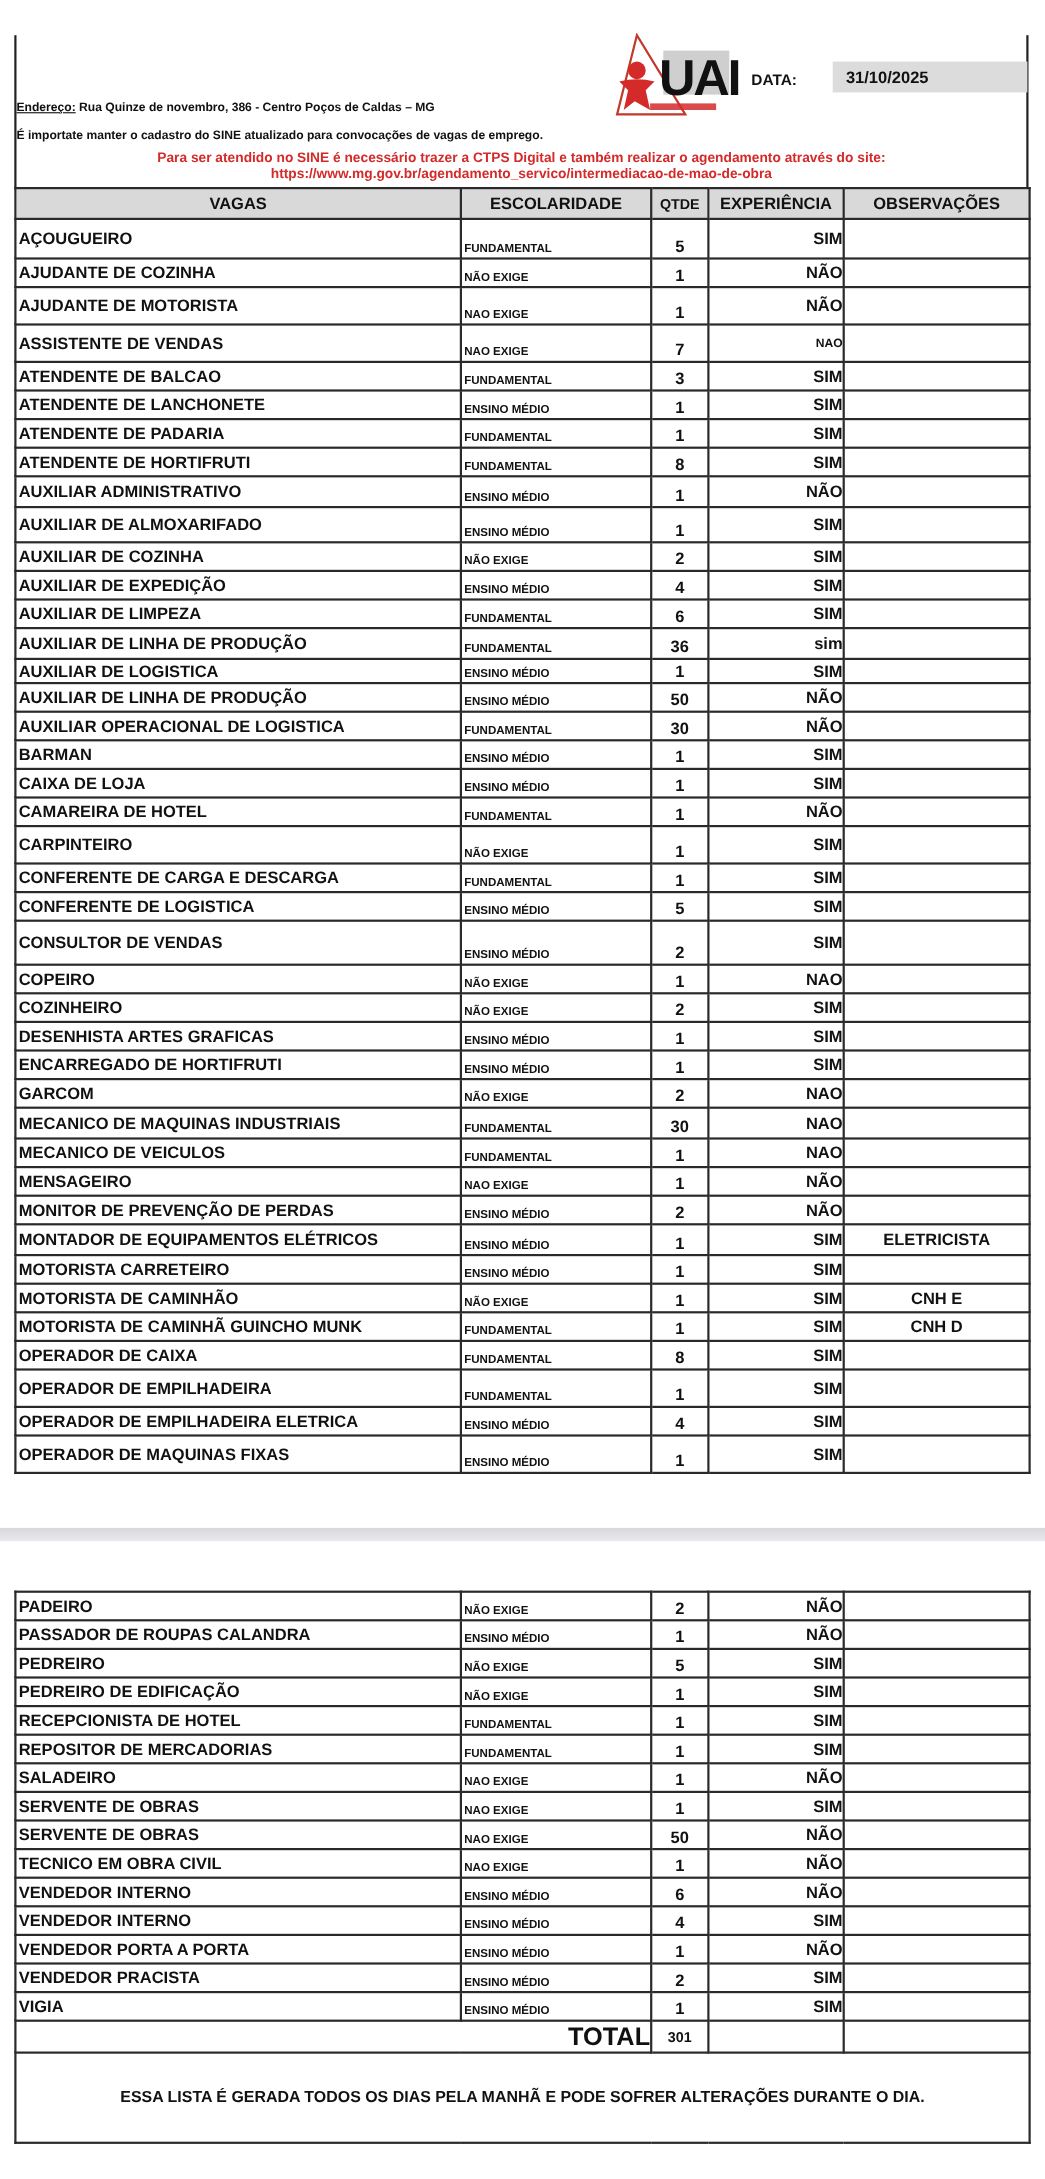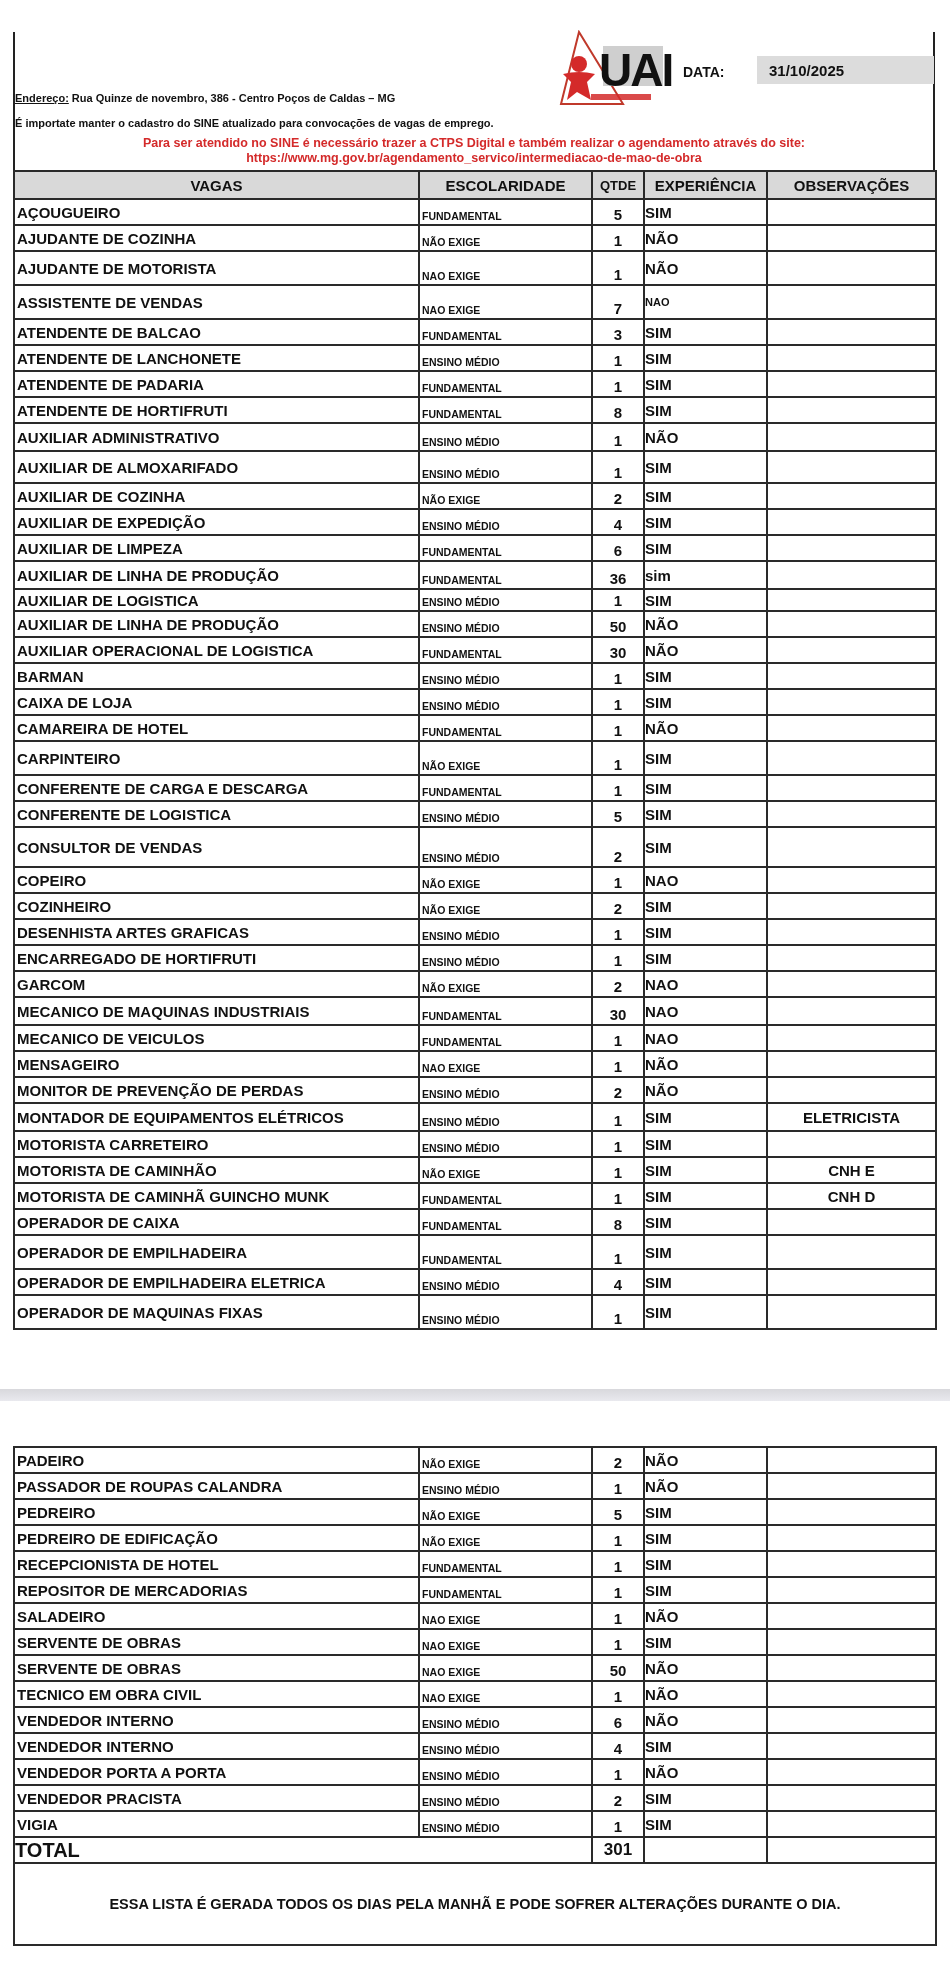--- a/index.html
+++ b/index.html
@@ -13,27 +13,27 @@
   .red-line { color:#d42a2a; font-size:12.5px; font-weight:bold; text-align:center; white-space:nowrap; width:922px; }
   .date-box { background:#dcdcdc; height:28px; }
   .date-label { font-size:14px; font-weight:bold; }
   .date-value { font-size:15px; font-weight:bold; }
   table { border-collapse:collapse; table-layout:fixed; }
   td, th { border:2px solid #2a2a2a; padding:0; overflow:hidden; white-space:nowrap; }
   th { background:#d9d9d9; font-size:15px; font-weight:bold; text-align:center; height:26px; }
   td.vaga { font-size:15px; font-weight:bold; text-align:left; padding-left:2px; }
   td.esc { font-size:10.5px; font-weight:bold; vertical-align:bottom; padding-left:2px; padding-bottom:2px; }
   td.qtde { font-size:15px; font-weight:bold; text-align:center; vertical-align:bottom; padding-bottom:1px; }
-  td.exp { font-size:15px; font-weight:bold; text-align:left;margin-left:32px; }
+  td.exp { font-size:15px; font-weight:bold; text-align:right;margin-left:32px; }
   td.obs { font-size:15px; font-weight:bold; text-align:center; }
   td.small { font-size:11px; }
   .gray-band { position:absolute; left:0; width:950px; height:12px;
                background:linear-gradient(#d8d8dc,#e9e9ee); }
-  .total-label { font-size:20px; font-weight:bold; text-align:left;margin-left:12px; }
-  .total-value { font-size:17px; font-weight:bold; text-align:center; }
+  .total-label { font-size:23px; font-weight:bold; text-align:right;margin-left:12px; }
+  .total-value { font-size:13px; font-weight:bold; text-align:center; }
   .footer-note { font-size:14.5px; font-weight:bold; text-align:center; height:80px; }
   
   .logo { position:absolute; left:557px; top:30px; width:125px; height:78px; }
 </style>
 </head>
 <body>
 
 <div class="vline" style="left:13px; top:32px; height:140px;"></div>
 <div class="vline" style="left:933px; top:32px; height:140px;"></div>
 
@@ -73,21 +73,21 @@
   <thead>
     <tr>
       <th>VAGAS</th>
       <th>ESCOLARIDADE</th>
       <th style="font-size:13px;">QTDE</th>
       <th>EXPERIÊNCIA</th>
       <th>OBSERVAÇÕES</th>
     </tr>
   </thead>
   <tbody id="tbody1">
-      <tr style="height: 26px; padding-left: 36px;">
+      <tr style="height: 36px; padding-left: 36px;">
         <td class="vaga">AÇOUGUEIRO</td>
         <td class="esc">FUNDAMENTAL</td>
         <td class="qtde">5</td>
         <td class="exp">SIM</td>
         <td class="obs"></td>
       </tr>
       <tr style="height: 26px;">
         <td class="vaga">AJUDANTE DE COZINHA</td>
         <td class="esc">NÃO EXIGE</td>
         <td class="qtde">1</td>

